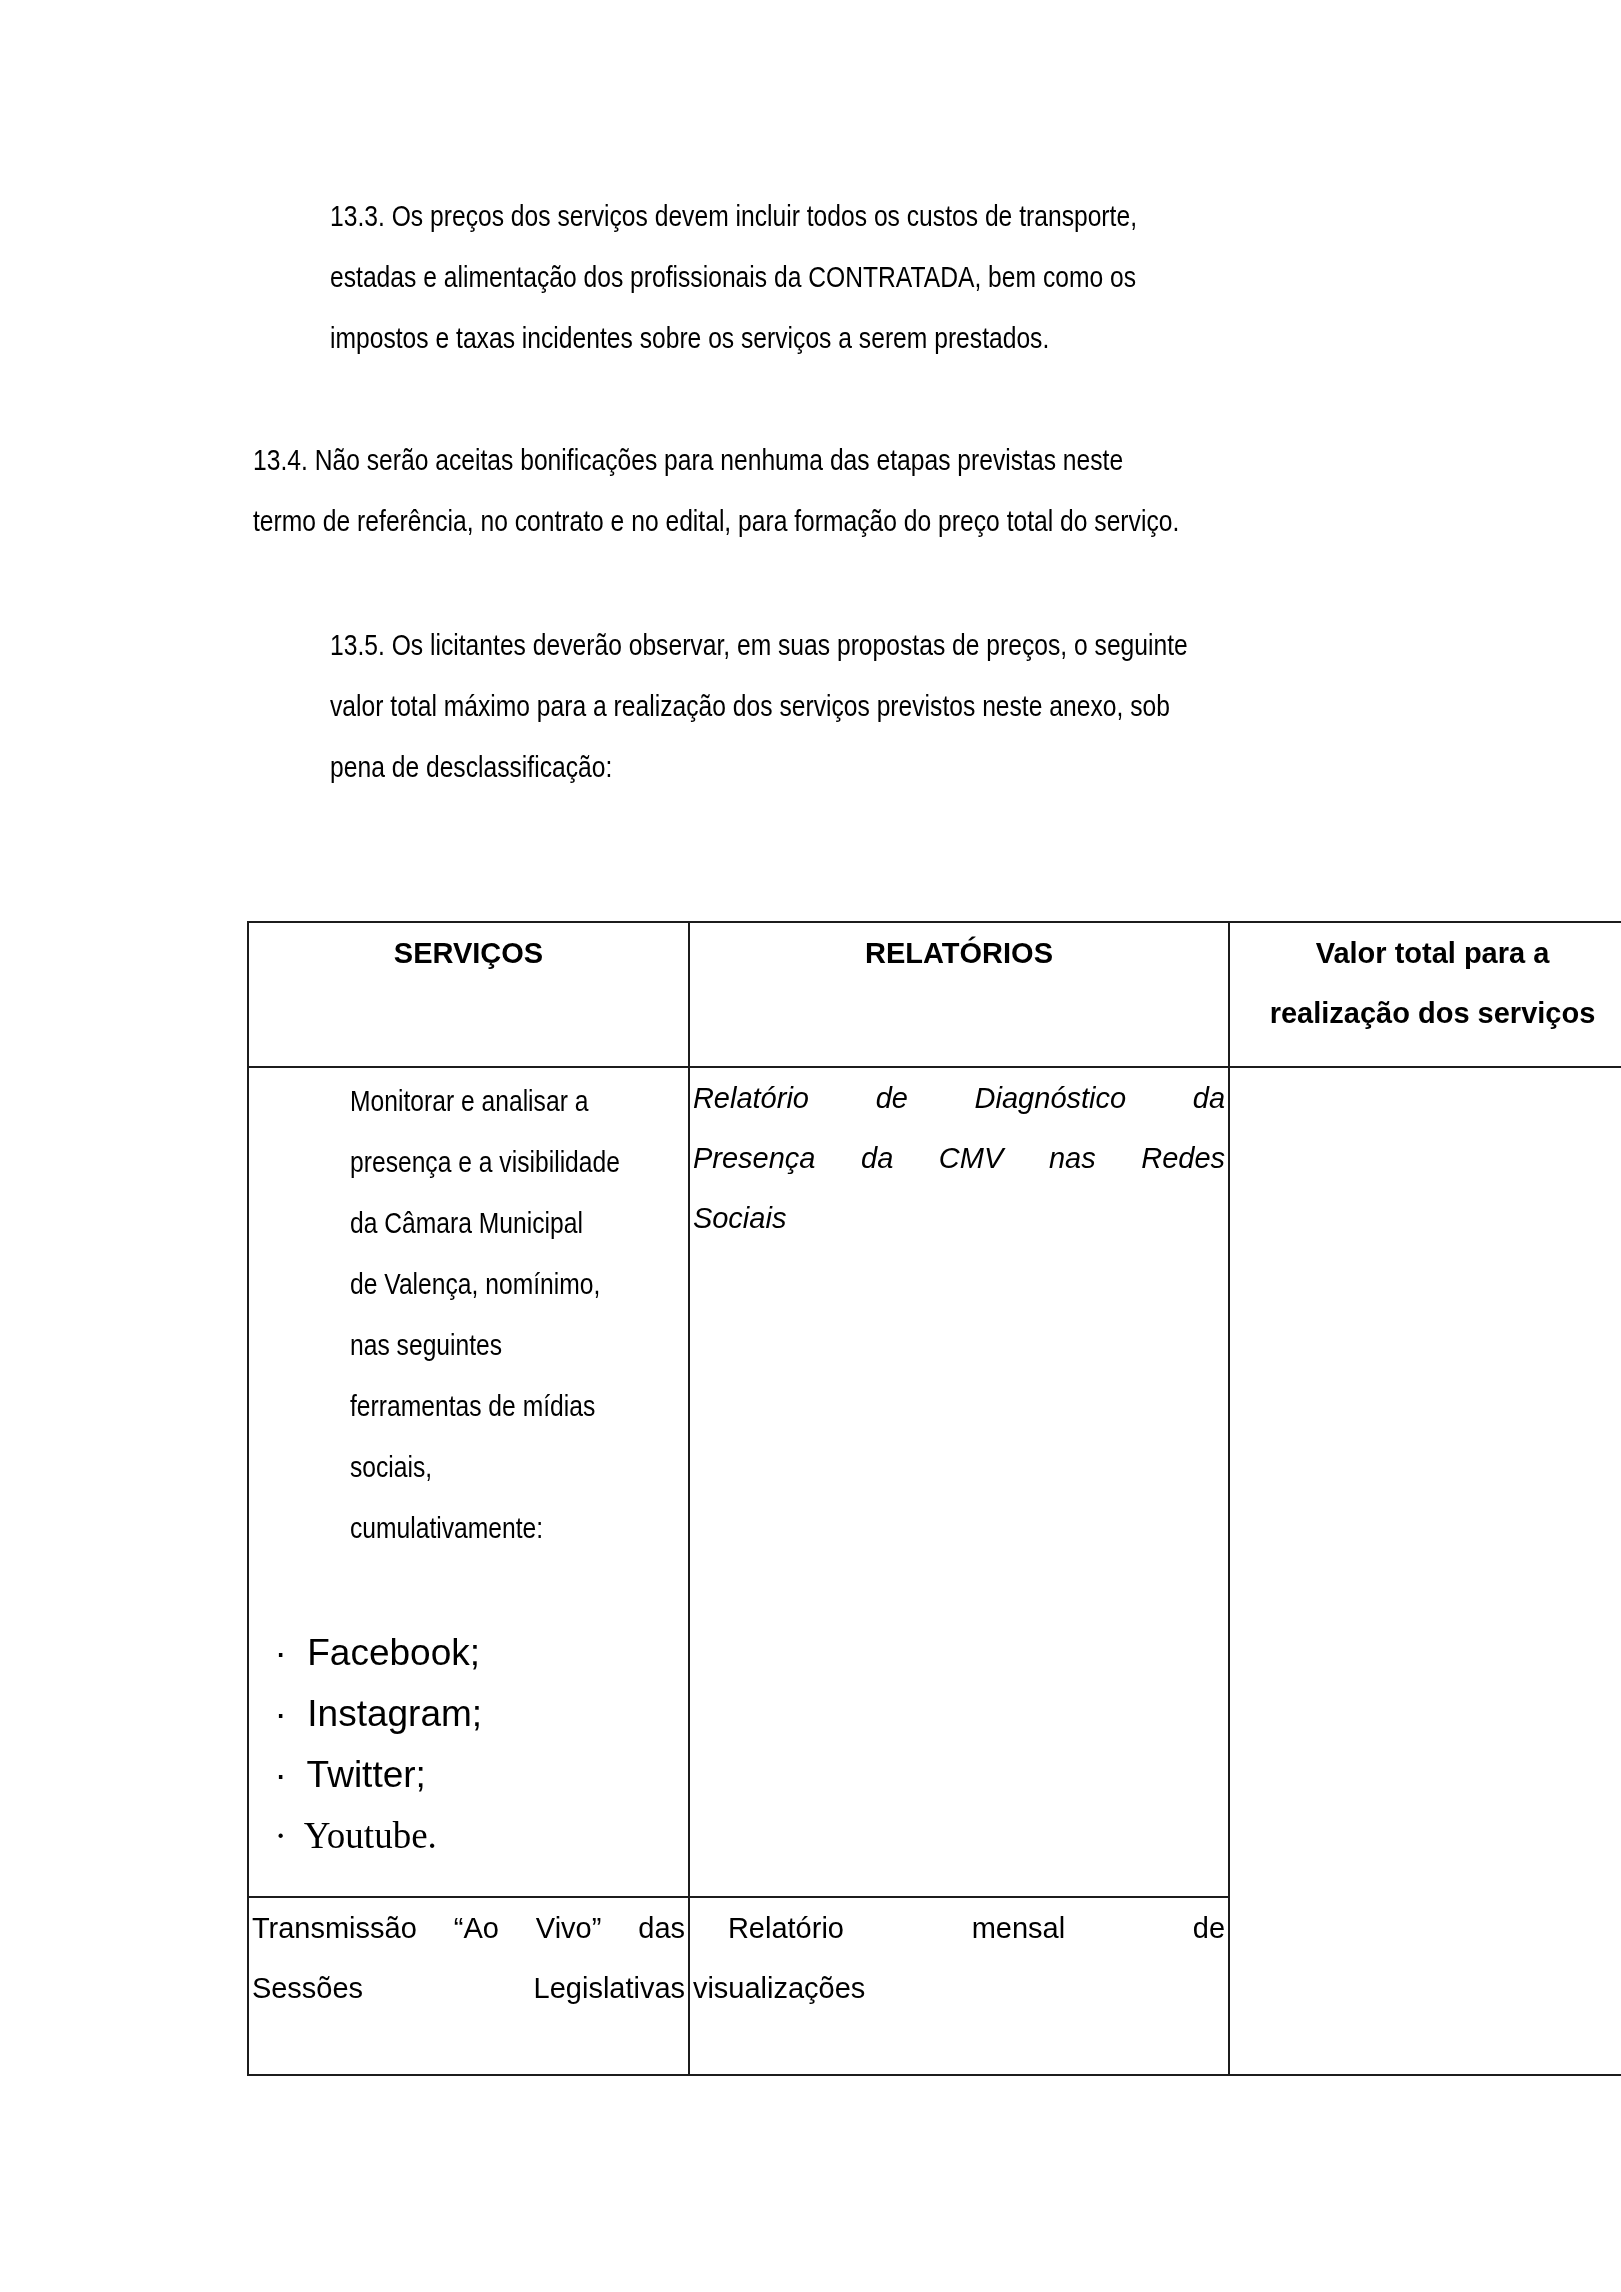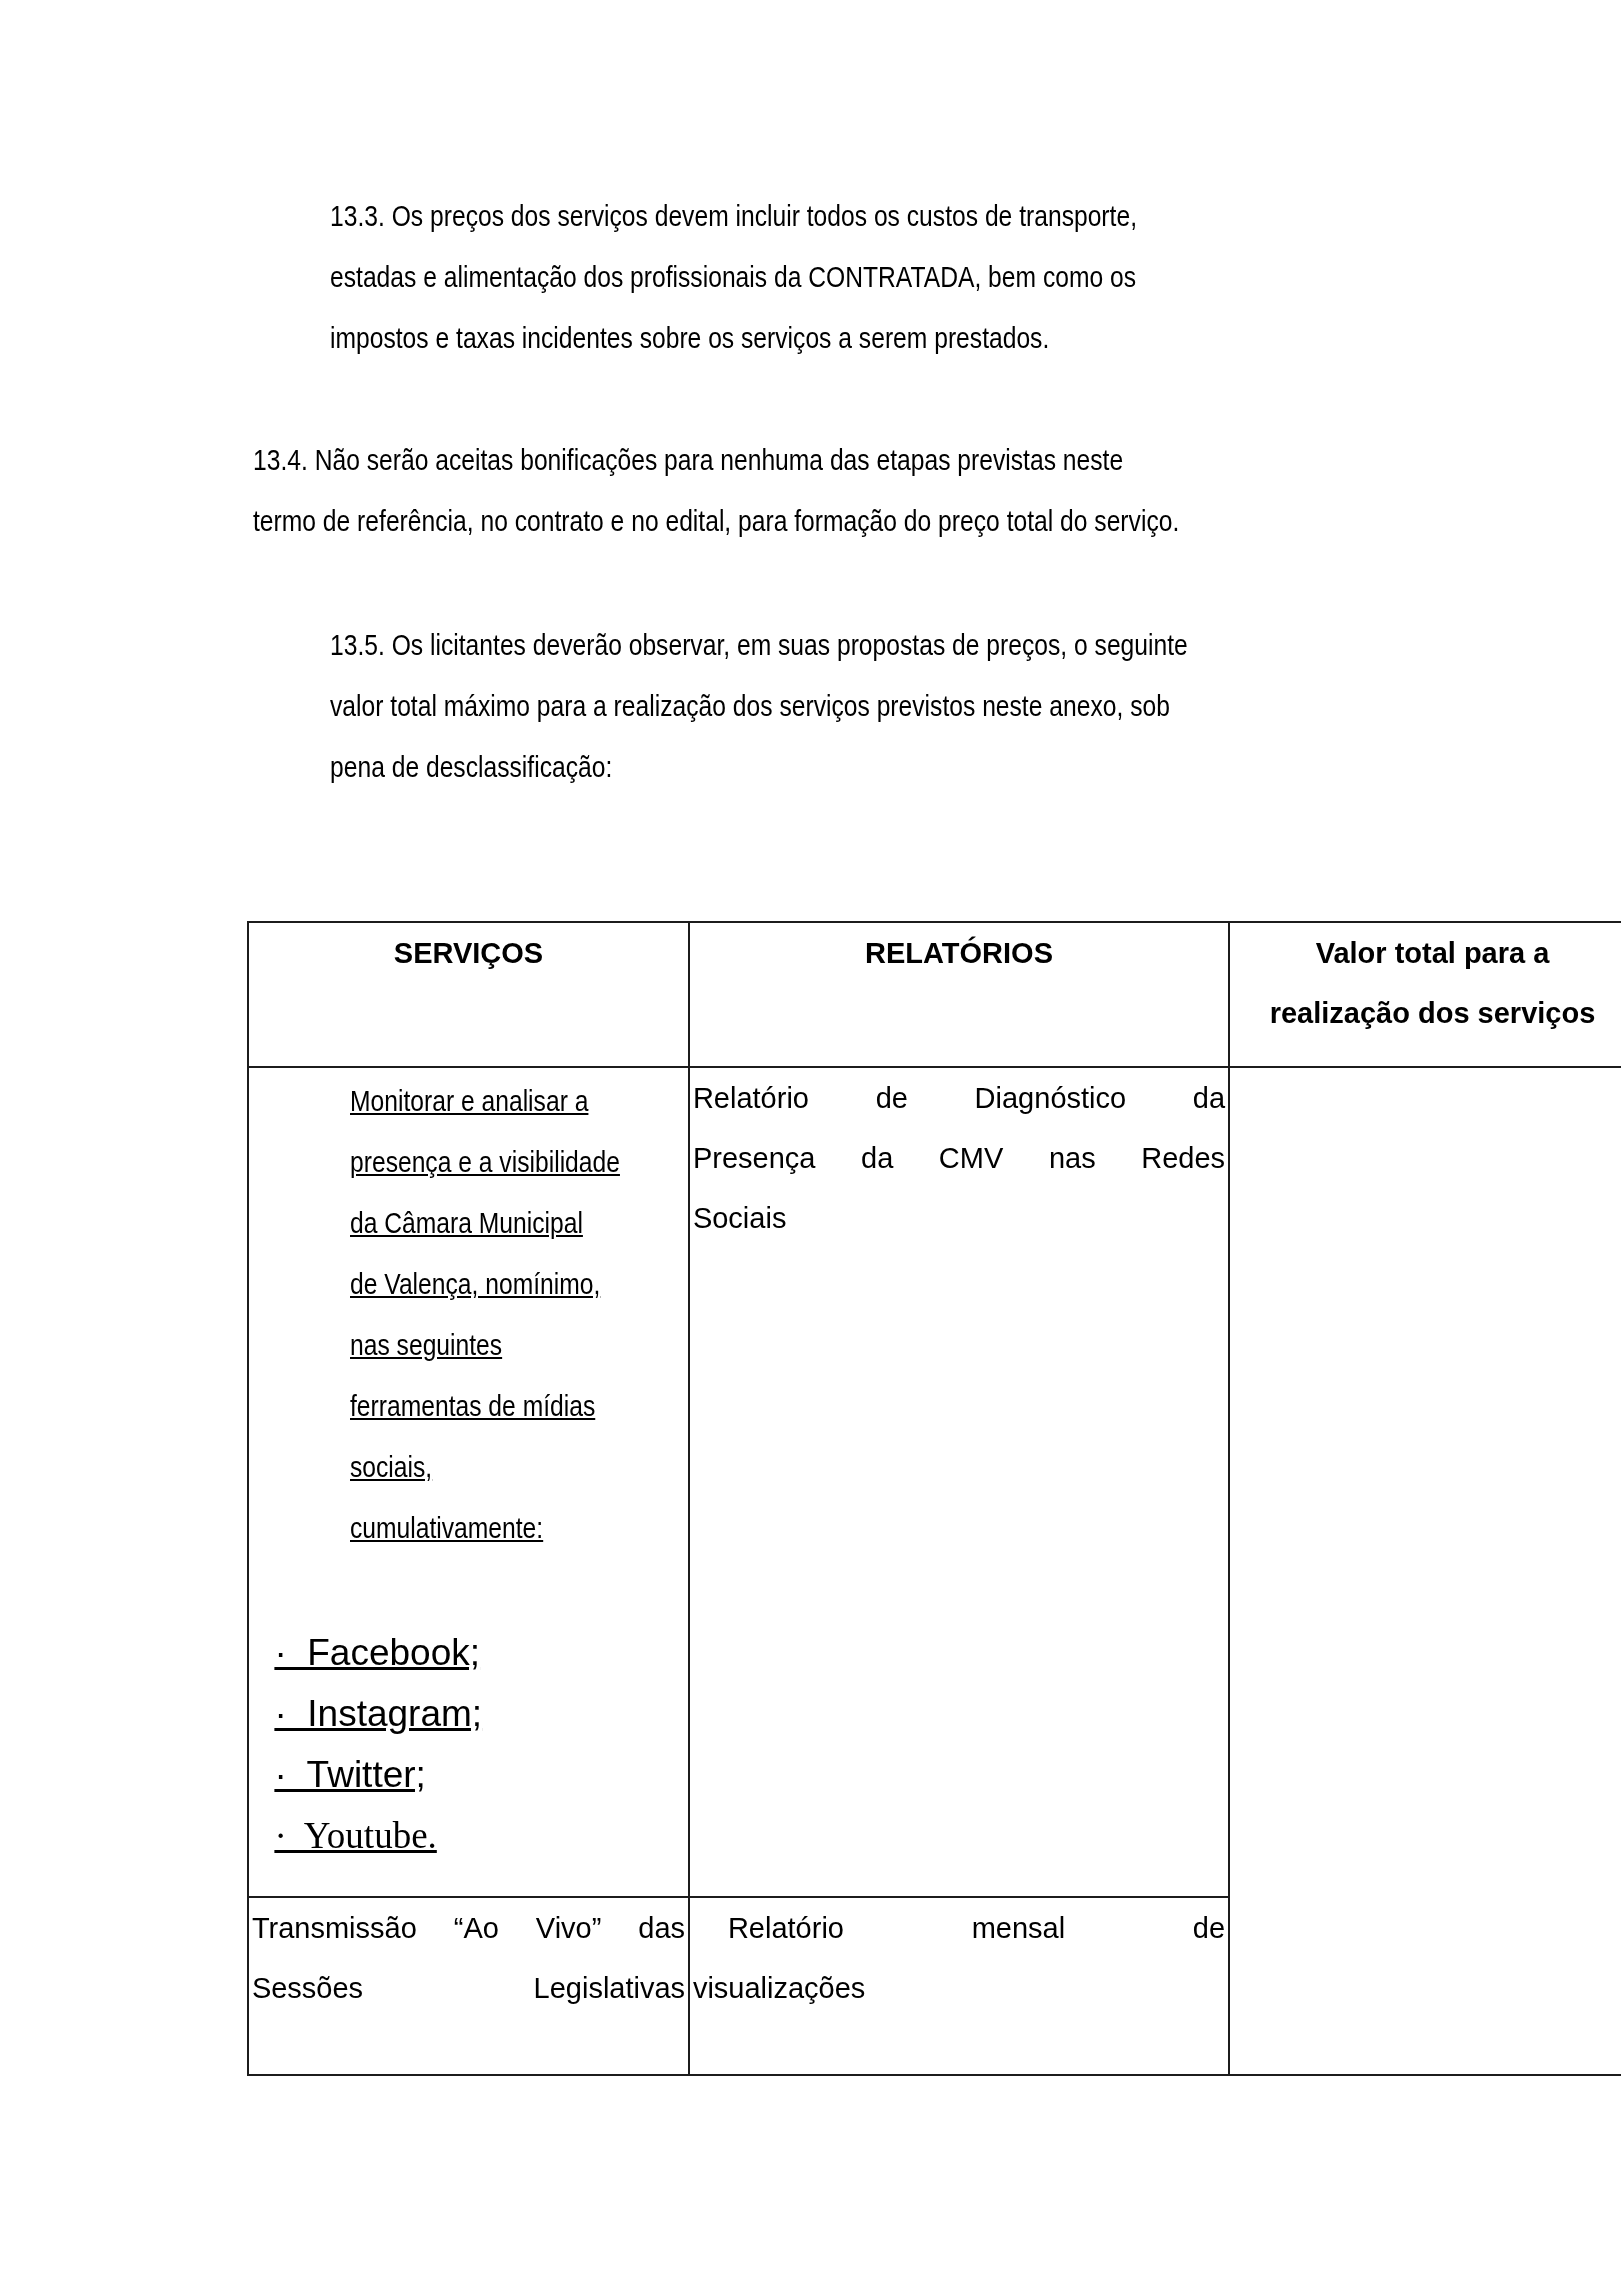--- a/index.html
+++ b/index.html
@@ -62,40 +62,41 @@
   th.hdr {
     font-weight: bold;
     text-align: center;
     line-height: 51px;
     padding-top: 3.9px;
     height: 143px;
     white-space: pre-line;
     vertical-align: top;
   }
 
-  td.svc-cell-1 { height: 828px; text-decoration: underline; }
+  td.svc-cell-1 { height: 828px; }
   .mono-para {
     margin-left: 98px;
     margin-top: 2.9px;
     font-size: 29px;
     line-height: 61px;
     white-space: pre-line;
     transform: scaleX(0.85);
     transform-origin: 0 0;
     width: 451px;
   }
   .bullet-list { margin-left: 22.5px; margin-top: 63px; }
   .bullet-line { font-size: 37px; line-height: 61px; }
   .bullet-line.serif { font-family: "Liberation Serif", serif; }
 
   td.rep-cell-1 {
     padding-top: 304px;
     white-space: pre-line;
     text-align: justify;
     text-align-last: justify;
+    font-style: italic;
   }
 
   td.svc-cell-2 {
     height: 176px;
     padding-top: 44px;
     white-space: pre-line;
     text-align: justify;
     text-align-last: justify;
   }
   td.rep-cell-2 {

